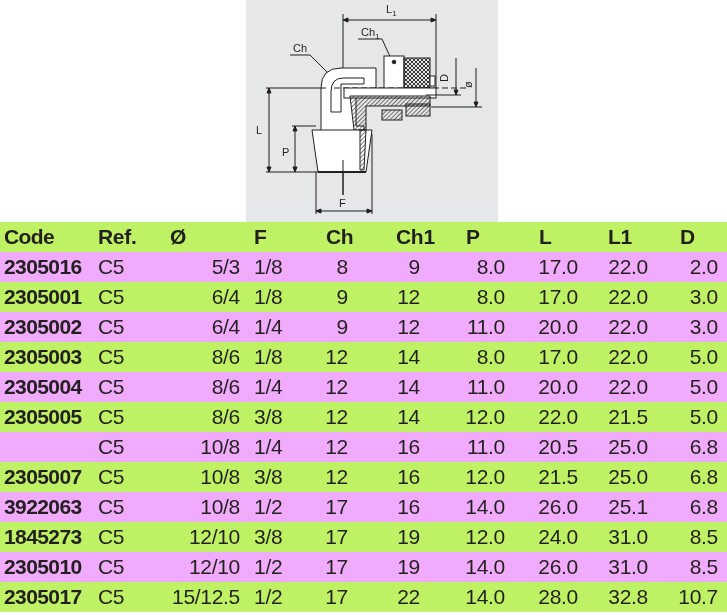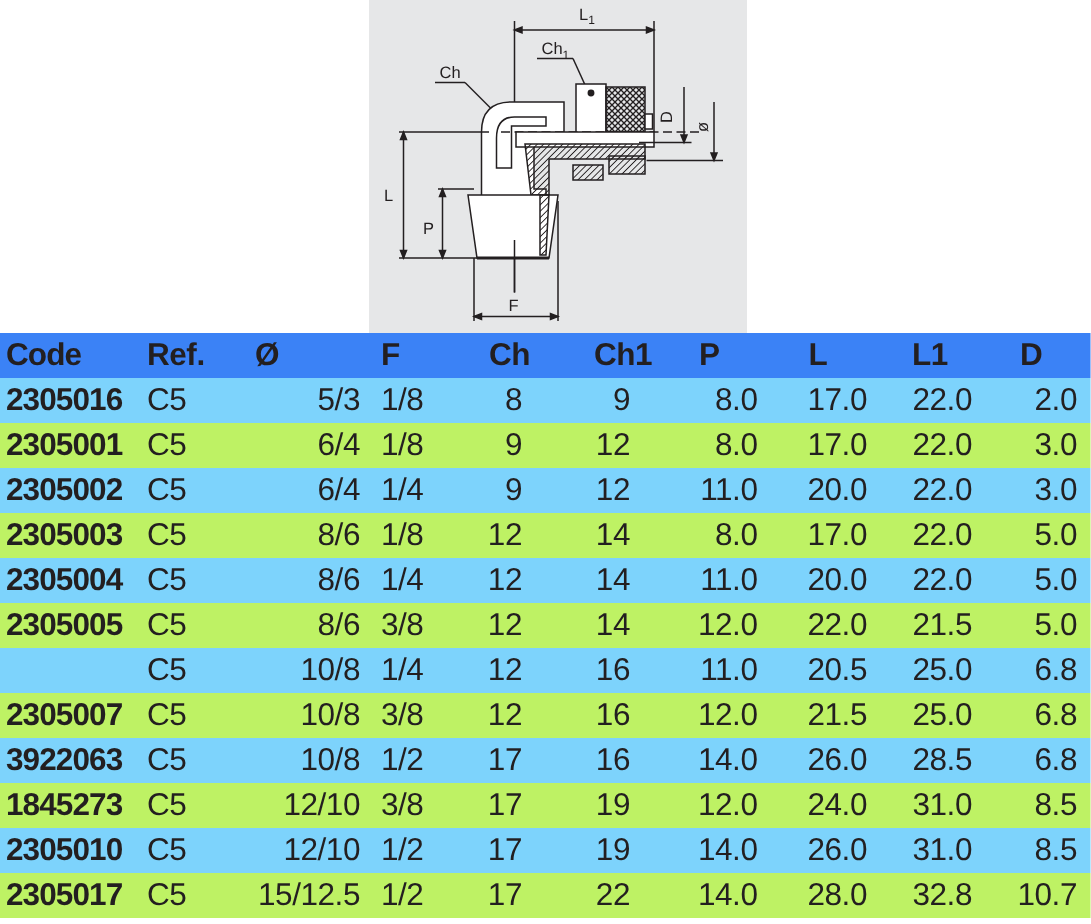--- a/index.html
+++ b/index.html
@@ -2,22 +2,22 @@
 <html><head>
 <meta charset="utf-8">
 <style>
   html, body { margin:0; padding:0; background:#ffffff; }
   body { width:727px; height:616px; position:relative; overflow:hidden;
          font-family:"Liberation Sans", sans-serif; color:#231f20; }
   .figure { position:absolute; left:246px; top:0; width:252px; height:222px; background:#e6e7e8; }
   .figure svg { display:block; }
   .table { position:absolute; left:0; top:222px; width:727px; }
   .row { position:relative; height:30px; line-height:30px; font-size:21px; transform-origin:left; }
-  .row.header { height:30px; background:#3b82f6; font-weight:bold;padding-left:14px; }
-  .row.odd { background:#7dd3fc; }
+  .row.header { height:30px; background:#bef264; font-weight:bold;padding-left:14px; }
+  .row.odd { background:#f0abfc; }
   .row.even { background:#bef264; }
   .cell { position:absolute; top:0; white-space:nowrap; letter-spacing:-0.3px; }
   .c-code { left:4px; font-weight:bold; letter-spacing:-0.6px; }
   .c-ref  { left:98px; }
   .c-dia  { right:calc(727px - 240px); text-align:right; }
   .c-f    { left:254px; }
   .c-ch   { right:calc(727px - 348px); text-align:right; }
   .c-ch1  { right:calc(727px - 420px); text-align:right; }
   .c-p    { right:calc(727px - 505px); text-align:right; }
   .c-l    { right:calc(727px - 578px); text-align:right; }
@@ -225,21 +225,21 @@
   </div>
       <div class="row odd">
     <span class="cell c-code">3922063</span>
     <span class="cell c-ref">C5</span>
     <span class="cell c-dia">10/8</span>
     <span class="cell c-f">1/2</span>
     <span class="cell c-ch">17</span>
     <span class="cell c-ch1">16</span>
     <span class="cell c-p">14.0</span>
     <span class="cell c-l">26.0</span>
-    <span class="cell c-l1">28.5</span>
+    <span class="cell c-l1">25.1</span>
     <span class="cell c-d">6.8</span>
   </div>
       <div class="row even">
     <span class="cell c-code">1845273</span>
     <span class="cell c-ref">C5</span>
     <span class="cell c-dia">12/10</span>
     <span class="cell c-f">3/8</span>
     <span class="cell c-ch">17</span>
     <span class="cell c-ch1">19</span>
     <span class="cell c-p">12.0</span>

